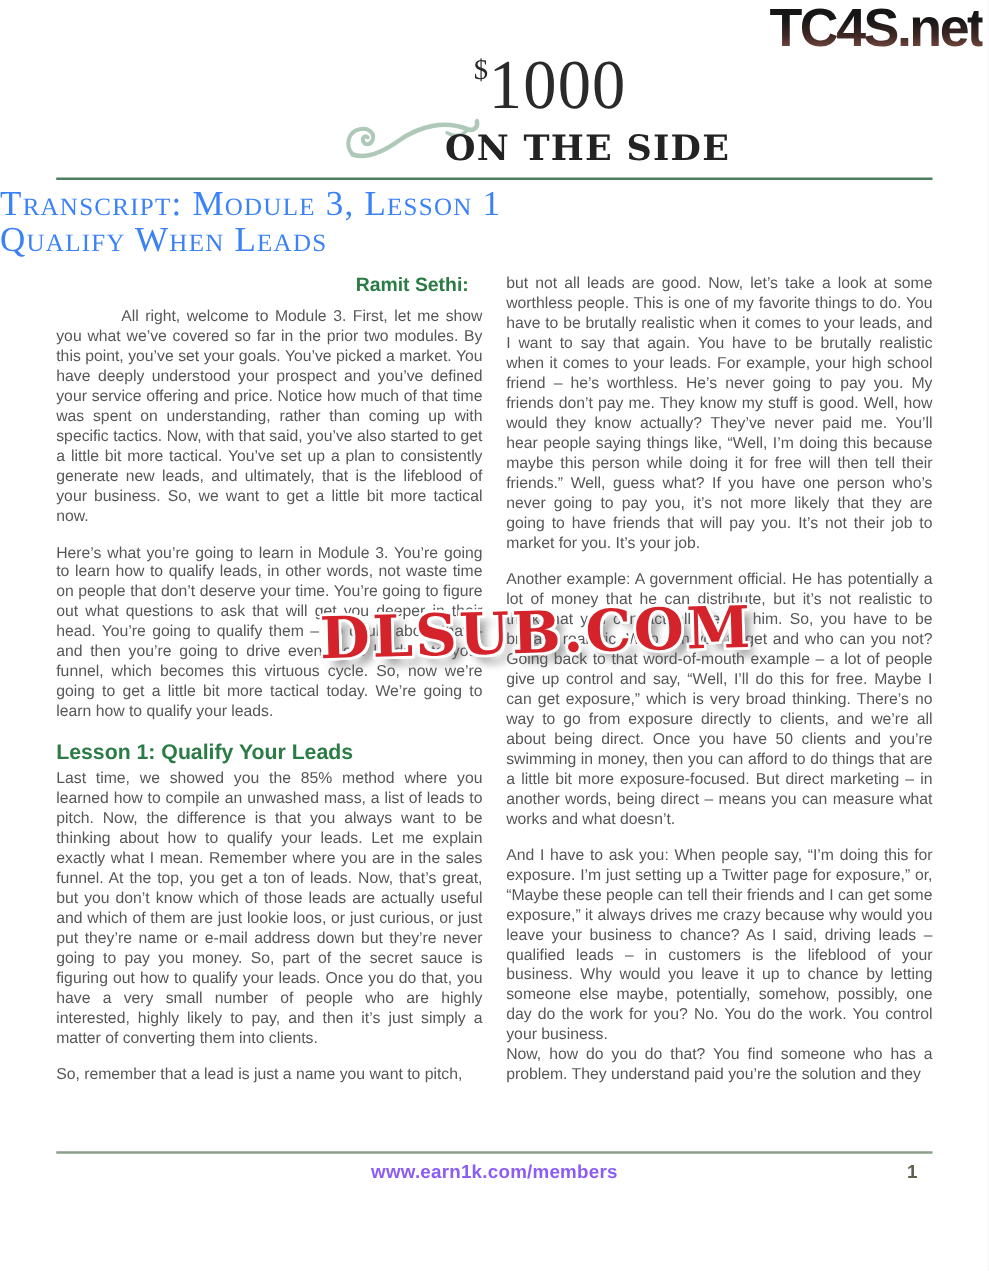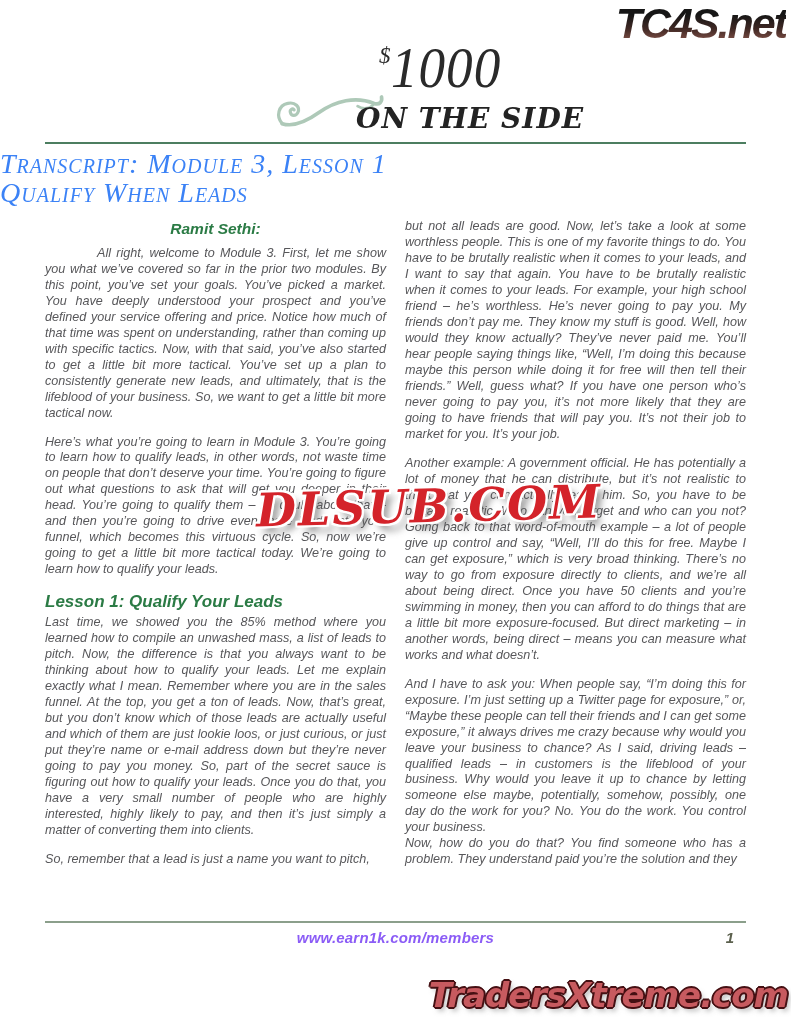--- a/index.html
+++ b/index.html
@@ -1,18 +1,18 @@
 <!DOCTYPE html>
 <html><head>
 <meta charset="utf-8">
 <style>
   html,body{margin:0;padding:0;background:#e9e9e9;}
   .page{
     position:relative;width:791px;height:1024px;margin:0 auto;background:#ffffff;
-    font-family:"Liberation Sans", sans-serif;overflow:hidden;font-style:italic;
+    font-family:"Liberation Sans", sans-serif;overflow:hidden;
   }
   
   .wm-tc4s{
     position:absolute;top:2px;right:5px;
     font-family:"Liberation Sans", sans-serif;font-weight:bold;
     font-size:43px;letter-spacing:-2px;line-height:1;
     background:linear-gradient(180deg,#161616 30%,#3f2824 62%,#8a564c 95%);
     -webkit-background-clip:text;background-clip:text;
     color:transparent;-webkit-text-fill-color:transparent;
   }
@@ -54,21 +54,21 @@
     display:flex;gap:19px;
     font-size:12.6px;line-height:1.27;color:#57575a;
     text-align:justify;
   }
   .col{flex:1;min-width:0;}
   .col p{margin:0 0 13px;}
   .col p.indent{text-indent:52px;}
   .col-right p:nth-child(3){margin-bottom:0;}
   .col-right p:nth-child(4){margin:0;}
   .speaker{
-    font-size:15.5px;font-weight:bold;color:#2b7b45;margin:0 1px 7px;text-align:center;
+    font-size:15.5px;font-weight:bold;color:#2b7b45;margin:0 11px 7px;text-align:right;
   }
   .lesson{
     font-size:17px;font-weight:bold;color:#2b7b45;margin:6px 0 2px;text-align:left;
   }
   
   .wm-dlsub{
     position:absolute;left:256px;top:483px;
     font-family:"DejaVu Serif", serif;font-weight:bold;font-size:46px;line-height:1;
     color:#d4232a;letter-spacing:2px;transform:rotate(-1.5deg);
     text-shadow:
@@ -143,15 +143,14 @@
 
   <div class="wm-dlsub">DLSUB.COM</div>
 
   <div class="rule rule-bottom"></div>
 
   <div class="footer">
     <span class="footer-url">www.earn1k.com/members</span>
     <span class="footer-page">1</span>
   </div>
 
-  <div class="wm-traders">TradersXtreme.com</div>
 
 </div>
 
 </body></html>

